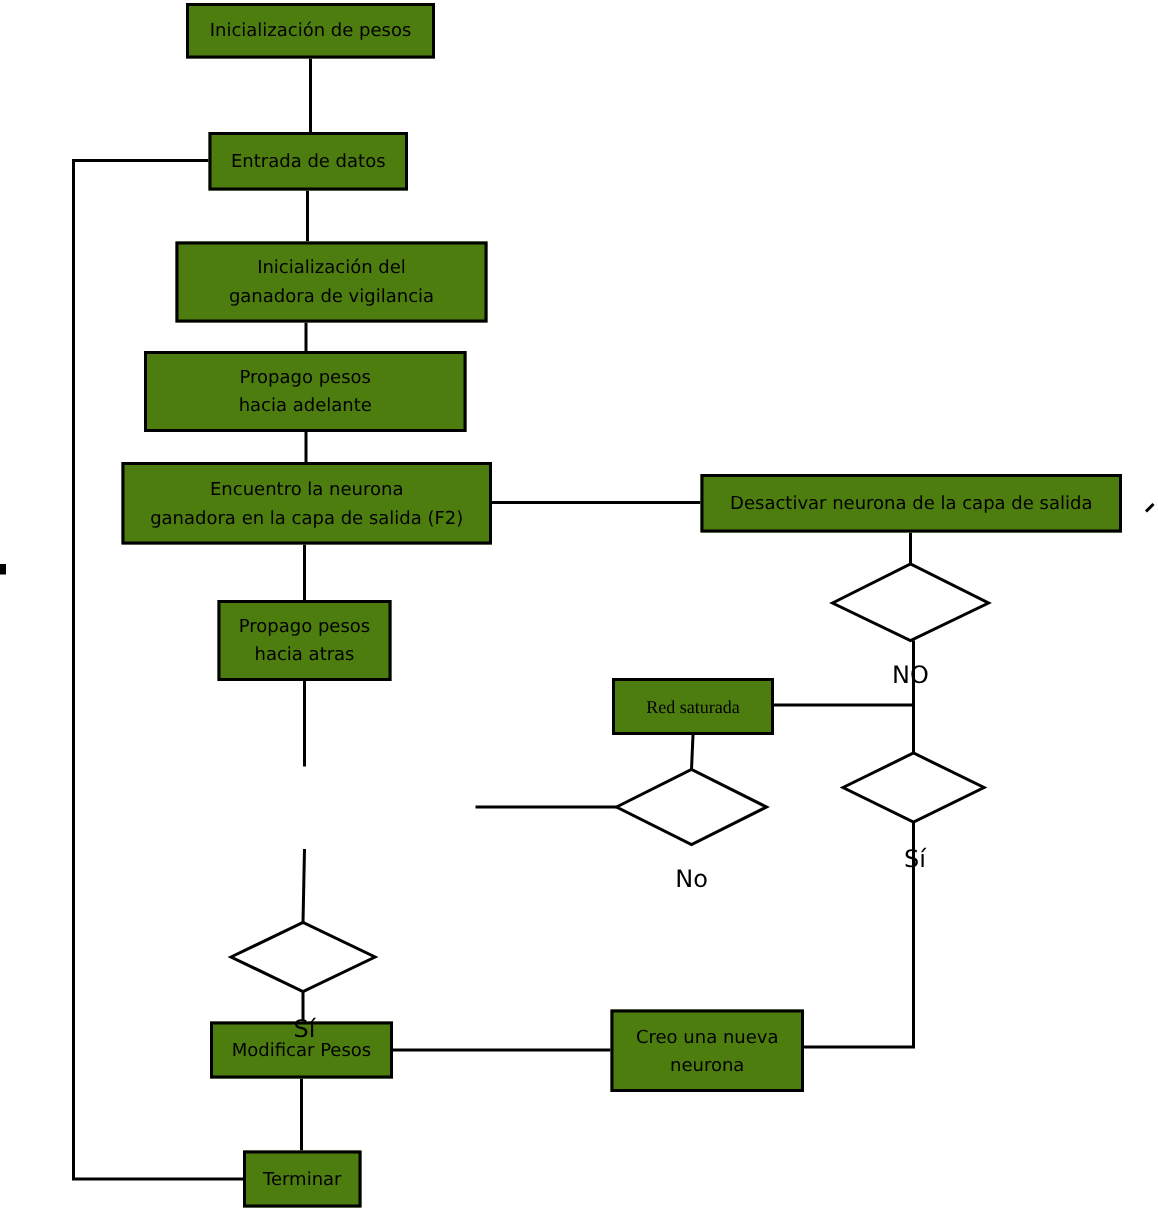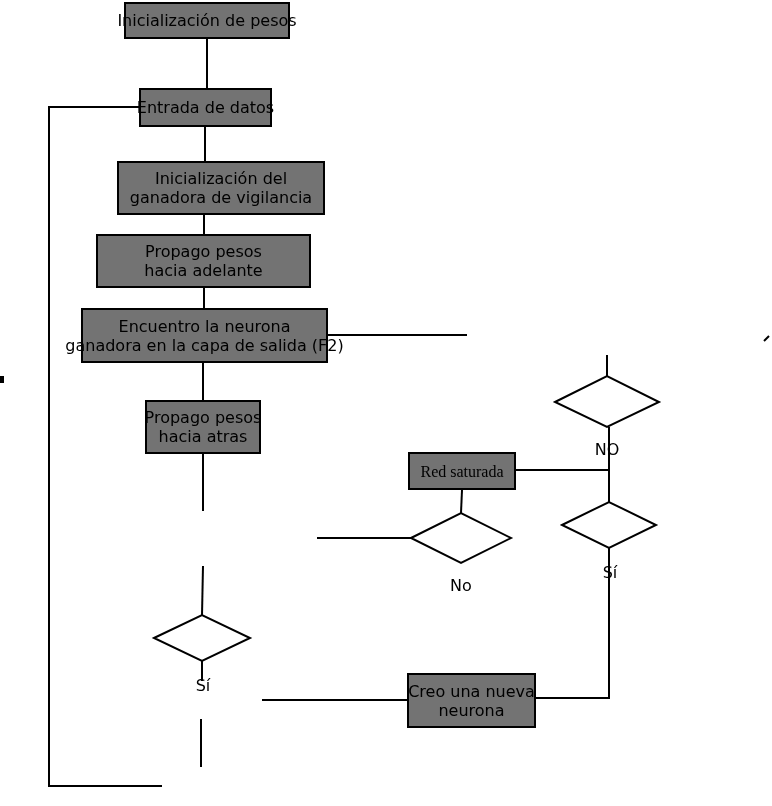--- a/index.html
+++ b/index.html
@@ -20,27 +20,27 @@
     position: absolute;
     left: 0;
     top: 0;
     width: 772px;
     height: 806px;
   }
   .node {
     position: absolute;
     box-sizing: border-box;
     border: 2px solid #000000;
-    background: #737373;
+    background: #4d7c0f;
     display: flex;
     flex-direction: column;
     align-items: center;
     justify-content: center;
     text-align: center;
-    font-size: 16px;
+    font-size: 12px;
     line-height: 19px;
     white-space: nowrap;
   }
   .dlabel {
     position: absolute;
     transform: translate(-50%, -50%);
     font-size: 16px;
     line-height: 14px;
     white-space: nowrap;
     margin-top: 48px;
@@ -99,36 +99,45 @@
   <div class="node" style="left:96px; top:234px; width:215px; height:54px;">
     <span>Propago pesos</span>
     <span>hacia adelante</span>
   </div>
 
   <div class="node" style="left:81px; top:308px; width:247px; height:55px;">
     <span>Encuentro la neurona</span>
     <span>ganadora en la capa de salida (F2)</span>
   </div>
 
+  <div class="node" style="left:467px; top:316px; width:281px; height:39px;">
+    <span>Desactivar neurona de la capa de salida</span>
+  </div>
 
   <div class="node" style="left:145px; top:400px; width:116px; height:54px;">
     <span>Propago pesos</span>
     <span>hacia atras</span>
   </div>
 
   <div class="node" style="left:408px; top:452px; width:108px; height:38px;font-family:Liberation Serif, serif;">
     <span>Red saturada</span>
   </div>
 
 
+  <div class="node" style="left:140px; top:681px; width:122px; height:38px;">
+    <span>Modificar Pesos</span>
+  </div>
 
   <div class="node" style="left:407px; top:673px; width:129px; height:55px;align-items:center;">
     <span>Creo una nueva</span>
     <span>neurona</span>
   </div>
 
+  <div class="node" style="left:162px; top:767px; width:79px; height:38px;">
+    <span>Terminar</span>
+  </div>
 
   <div class="dlabel" style="left:607px; top:402px;">NO</div>
   <div class="dlabel" style="left:610px; top:525px;">Sí</div>
   <div class="dlabel" style="left:461px; top:538px;">No</div>
   <div class="dlabel" style="left:203px; top:638px;">Sí</div>
 
 </div>
 
 </body></html>

